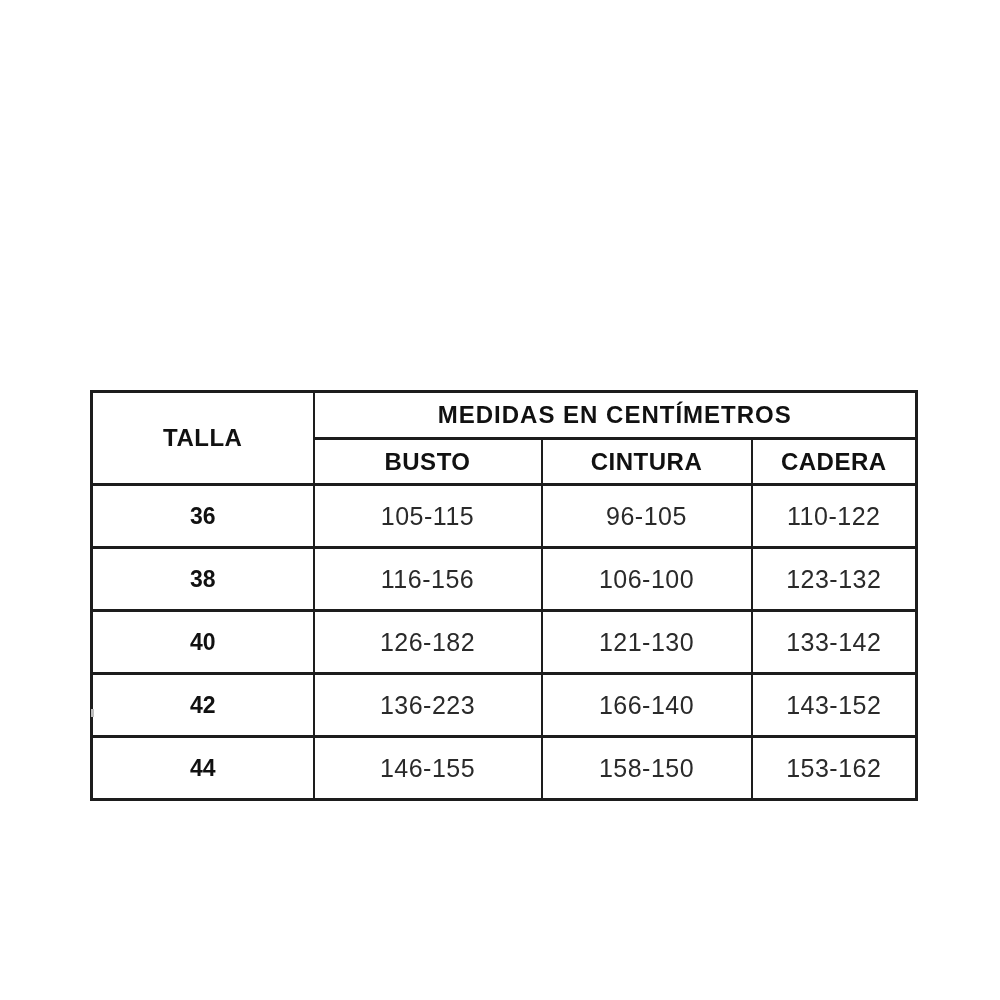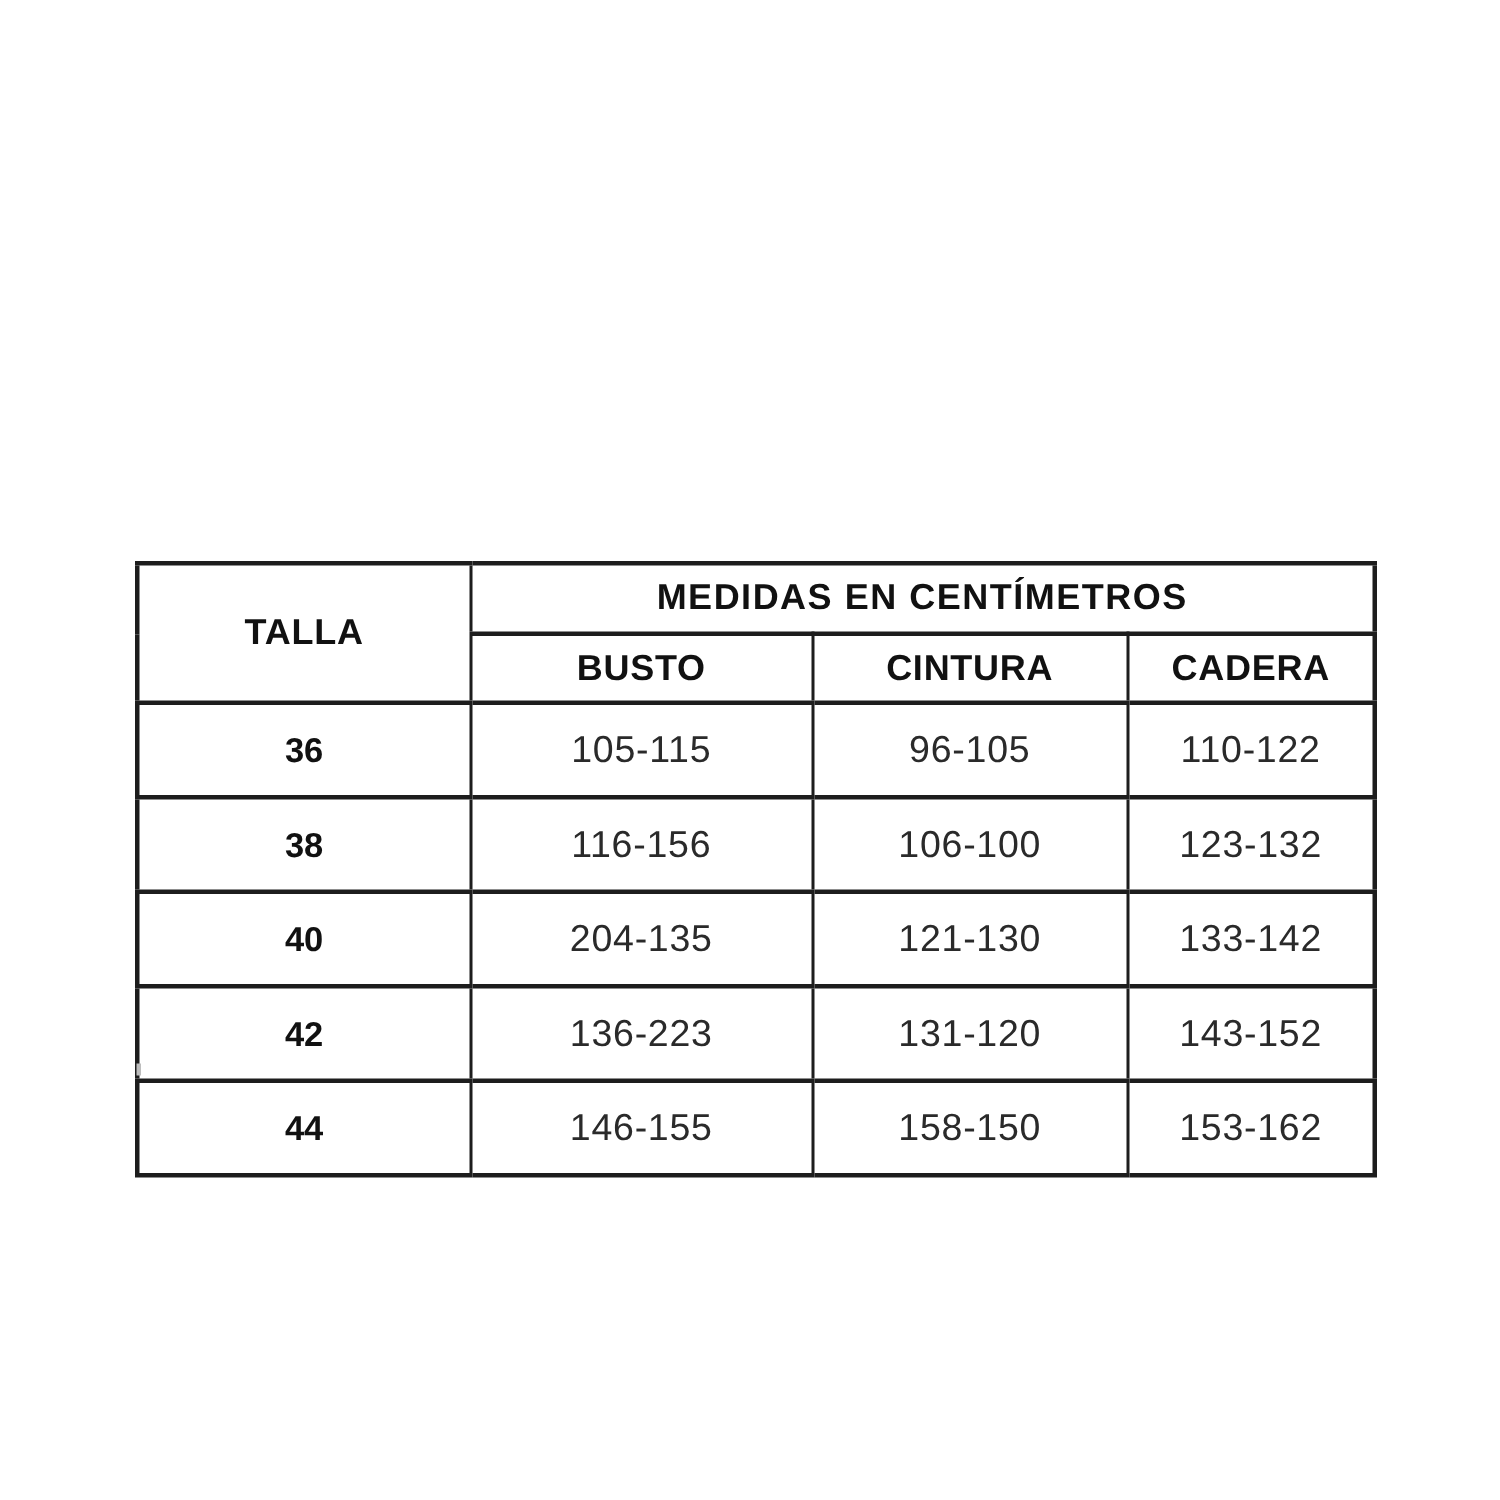--- a/index.html
+++ b/index.html
@@ -35,21 +35,21 @@
     display: inline-block;
     transform: scaleX(0.82);
     transform-origin: 50% 50%;
     letter-spacing: -1px;
   }
 
   
   .size-table {
     position: absolute;
     left: 90px;
-    top: 374px;
+    top: 390px;
     width: 825px;
     border-collapse: collapse;
     table-layout: fixed;
     background: #ffffff;
     border: 3px solid #1d1d1d;
   }
   .c-talla   { width: 222px; }
   .c-busto   { width: 228px; }
   .c-cintura { width: 210px; }
   .c-cadera  { width: 165px; }
@@ -129,28 +129,28 @@
         <td class="val-cell">110-122</td>
       </tr>
       <tr class="r-data">
         <td class="size-cell">38</td>
         <td class="val-cell">116-156</td>
         <td class="val-cell">106-100</td>
         <td class="val-cell">123-132</td>
       </tr>
       <tr class="r-data">
         <td class="size-cell">40</td>
-        <td class="val-cell">204-135</td>
+        <td class="val-cell">126-182</td>
         <td class="val-cell">121-130</td>
         <td class="val-cell">133-142</td>
       </tr>
       <tr class="r-data">
         <td class="size-cell">42</td>
         <td class="val-cell">136-223</td>
-        <td class="val-cell">131-120</td>
+        <td class="val-cell">166-140</td>
         <td class="val-cell">143-152</td>
       </tr>
       <tr class="r-data">
         <td class="size-cell">44</td>
         <td class="val-cell">146-155</td>
         <td class="val-cell">158-150</td>
         <td class="val-cell">153-162</td>
       </tr>
     </tbody>
   </table>

